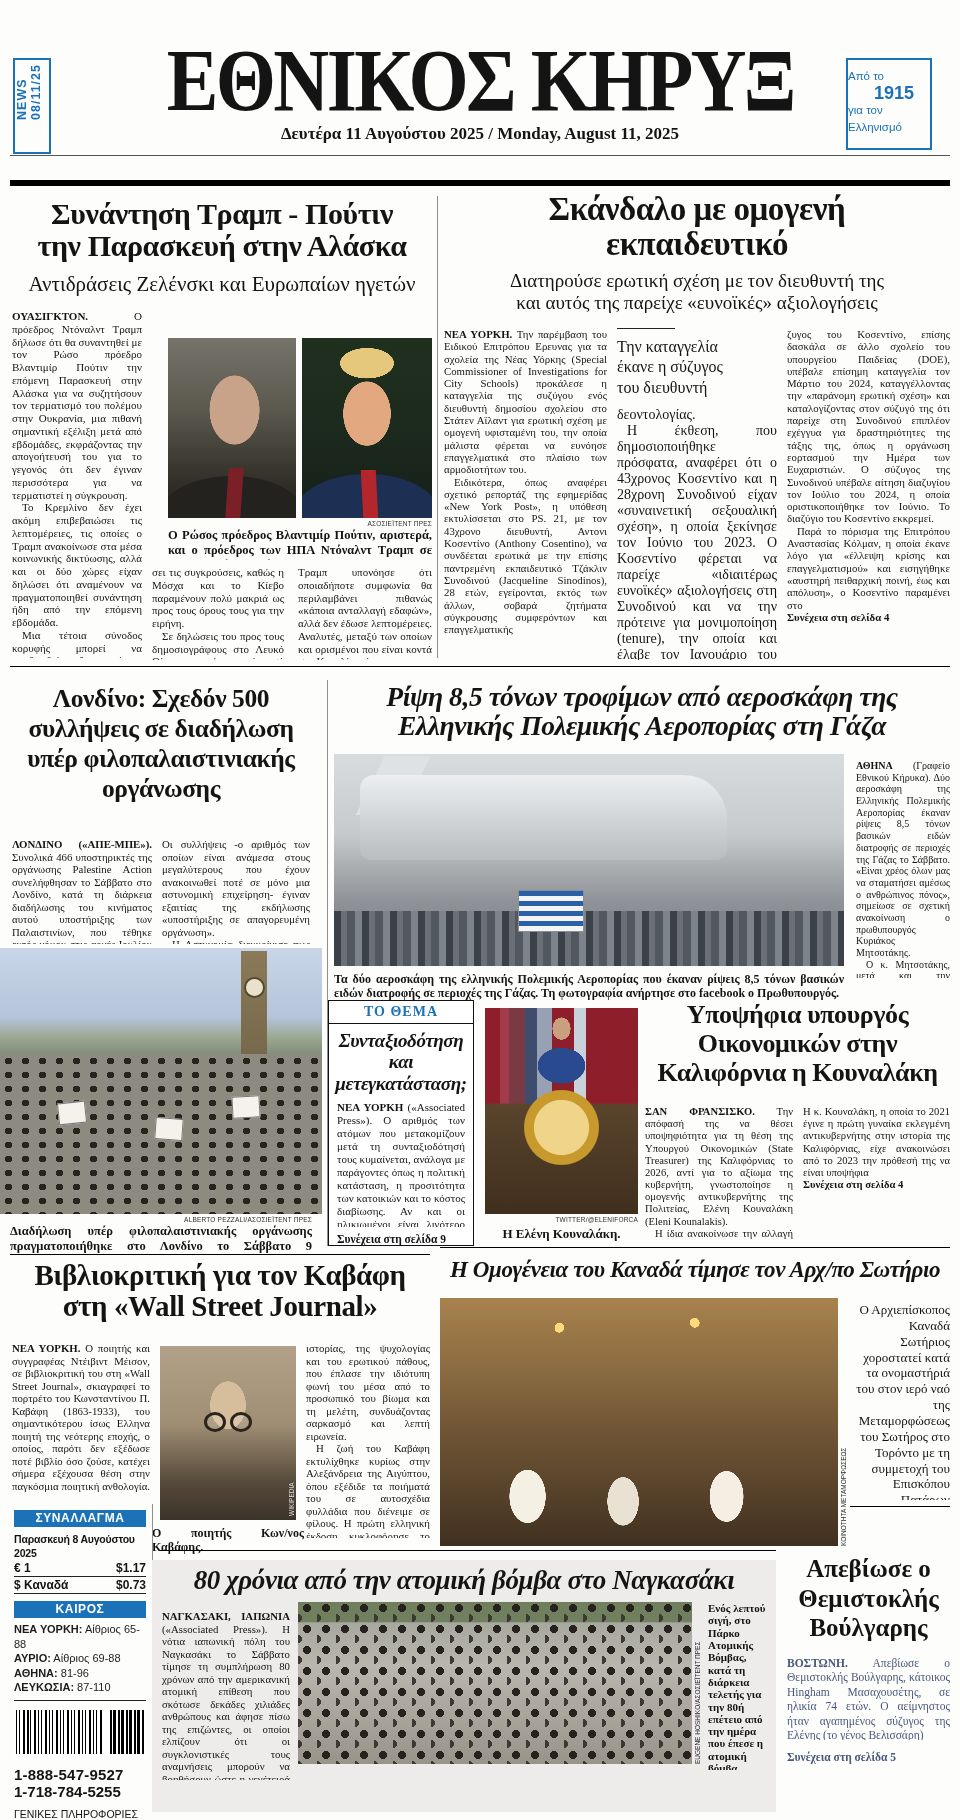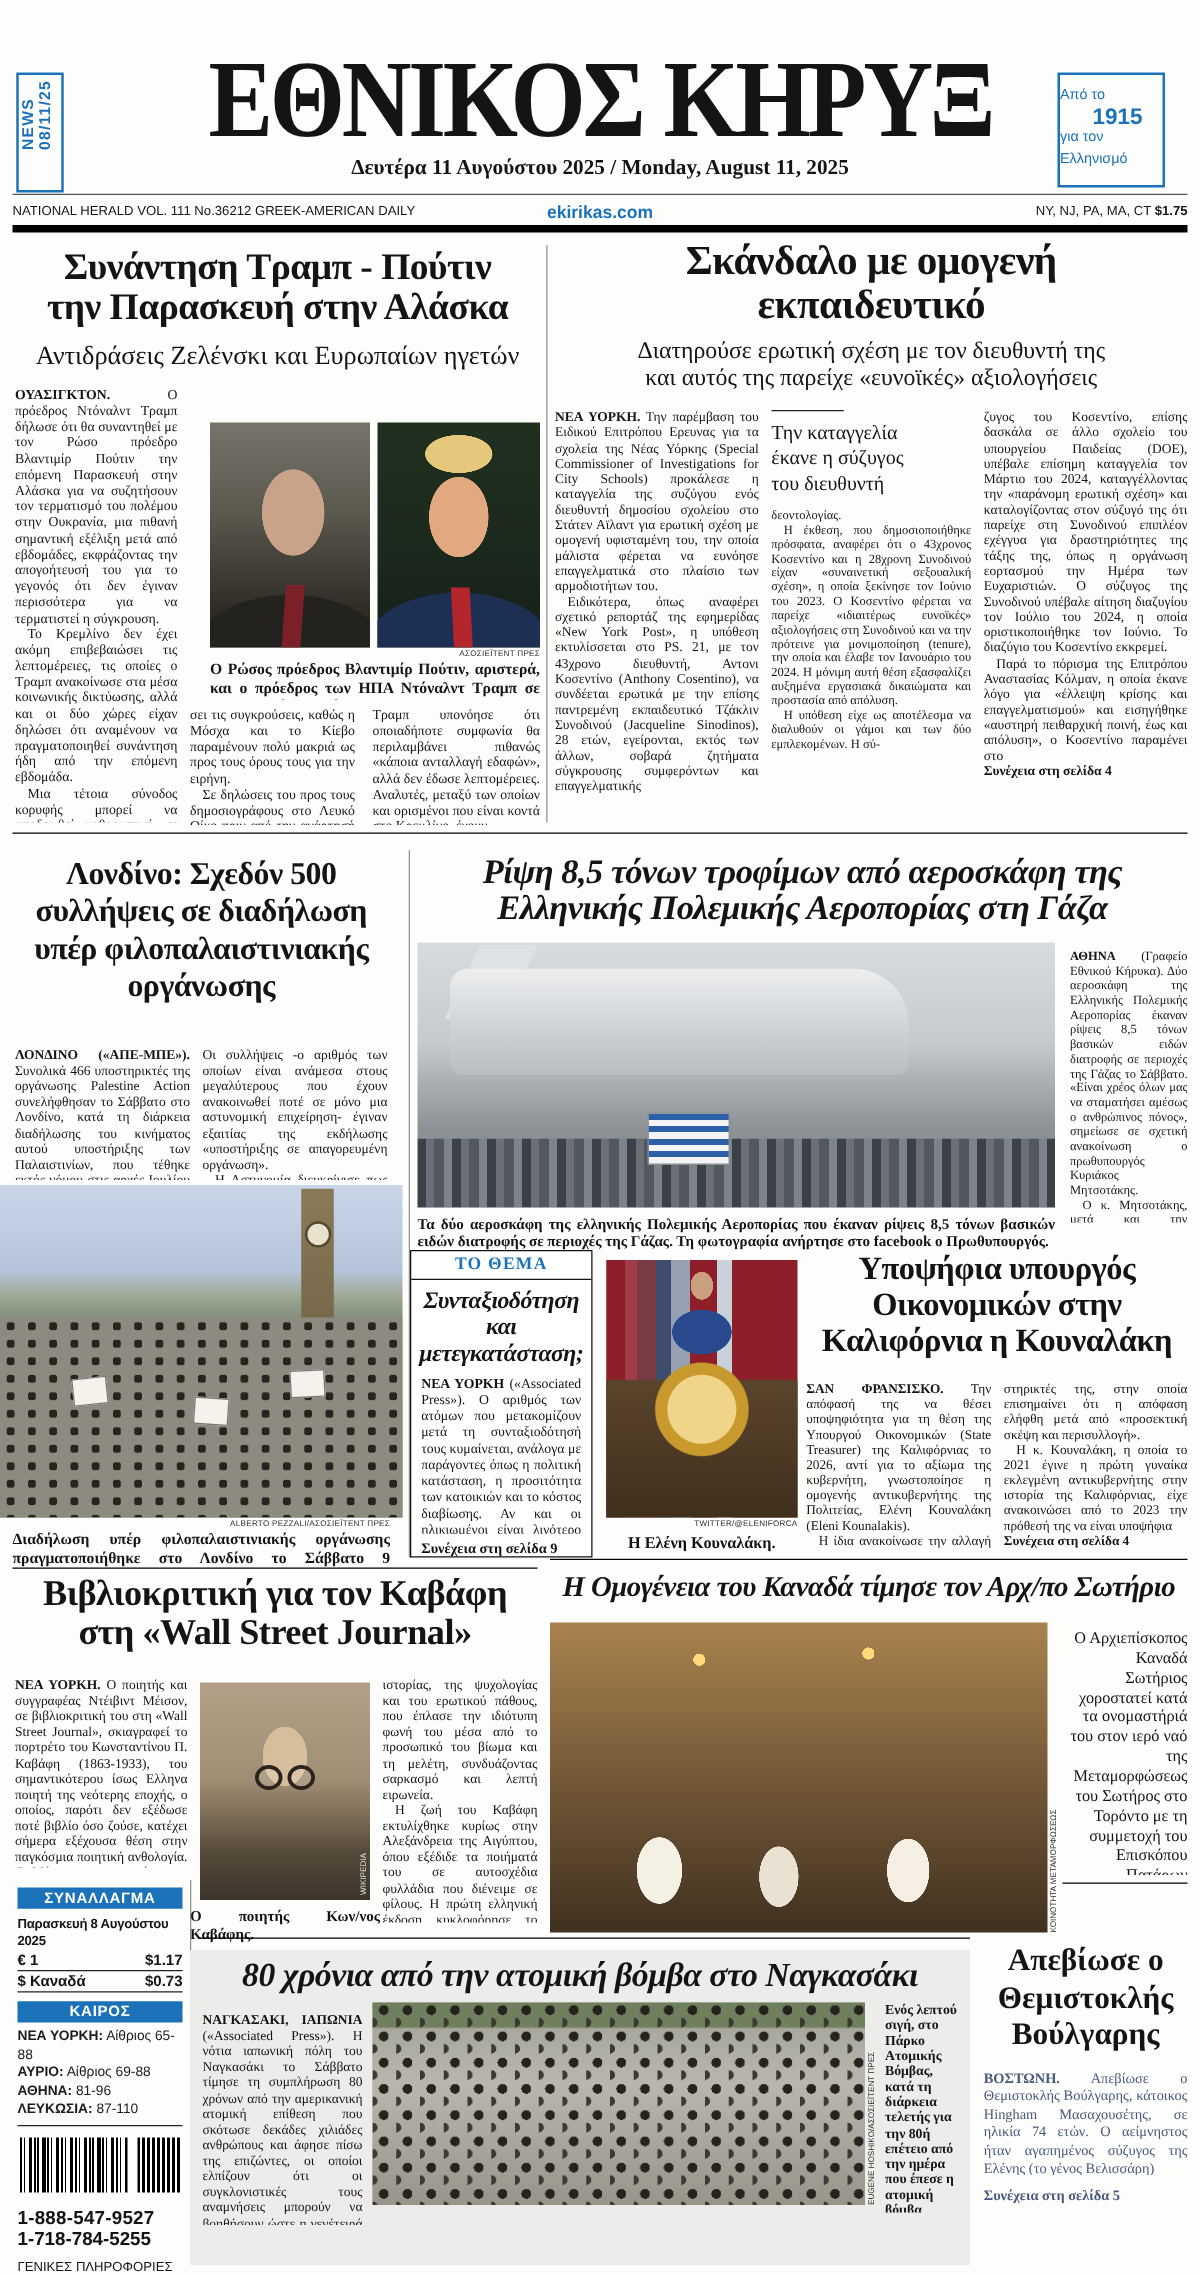--- a/index.html
+++ b/index.html
@@ -124,29 +124,20 @@
   <div class="abs mbox" style="left:846px;top:58px;width:86px;height:92px;padding-top:8px;box-sizing:border-box;
               font-family:'Liberation Sans',sans-serif;font-size:11.5px;line-height:17px;">
     <div>Από το</div>
     <div style="font-weight:700;font-size:18px;padding-left:26px;">1915</div>
     <div>για τον</div>
     <div>Ελληνισμό</div>
   </div>
 
   <div class="abs hr" style="left:10px;top:155px;width:940px;height:1px;background:#555;"></div>
 
-  <div class="abs" style="left:10px;top:160px;width:940px;height:18px;display:flex;align-items:center;
-              font-family:'Liberation Sans',sans-serif;font-size:10.5px;">
-    <div style="flex:1;text-align:left;">NATIONAL HERALD VOL. 111  No.36212 GREEK-AMERICAN DAILY</div>
-    <div style="flex:0 0 auto;color:var(--blue);font-weight:700;font-size:14px;">ekirikas.com</div>
-    <div style="flex:1;text-align:right;">
-      <span>NY, NJ, PA, MA, CT</span>
-      <b>$1.75</b>
-    </div>
-  </div>
   <div class="abs hr" style="left:10px;top:180px;width:940px;height:6px;"></div>
 
   <div class="abs" style="left:10px;top:192px;width:424px;height:472px;">
     <div class="hl" style="position:absolute;left:0;top:6px;width:100%;font-size:30px;">Συνάντηση Τραμπ - Πούτιν
 την Παρασκευή στην Αλάσκα</div>
     <div class="sub" style="position:absolute;left:0;top:80px;width:100%;font-size:21px;">Αντιδράσεις Ζελένσκι και Ευρωπαίων ηγετών</div>
 
     <div class="bt" style="position:absolute;left:2px;top:118px;width:130px;height:348px;">
       <p><b>ΟΥΑΣΙΓΚΤΟΝ.</b>
          <span>Ο πρόεδρος Ντόναλντ Τραμπ δήλωσε ότι θα συναντηθεί με τον Ρώσο πρόεδρο Βλαντιμίρ Πούτιν την επόμενη Παρασκευή στην Αλάσκα για να συζητήσουν τον τερματισμό του πολέμου στην Ουκρανία, μια πιθανή σημαντική εξέλιξη μετά από εβδομάδες, εκφράζοντας την απογοήτευσή του για το γεγονός ότι δεν έγιναν περισσότερα για να τερματιστεί η σύγκρουση.</span></p>
@@ -186,21 +177,21 @@
     <div class="bt" style="position:absolute;left:0;top:136px;width:163px;height:332px;font-size:10.8px;line-height:1.14;">
       <p><b>ΝΕΑ ΥΟΡΚΗ.</b>
          <span>Την παρέμβαση του Ειδικού Επιτρόπου Ερευνας για τα σχολεία της Νέας Υόρκης (Special Commissioner of Investigations for City Schools) προκάλεσε η καταγγελία της συζύγου ενός διευθυντή δημοσίου σχολείου στο Στάτεν Αϊλαντ για ερωτική σχέση με ομογενή υφισταμένη του, την οποία μάλιστα φέρεται να ευνόησε επαγγελματικά στο πλαίσιο των αρμοδιοτήτων του.</span></p>
       <p>Ειδικότερα, όπως αναφέρει σχετικό ρεπορτάζ της εφημερίδας «New York Post», η υπόθεση εκτυλίσσεται στο PS. 21, με τον 43χρονο διευθυντή, Αντονι Κοσεντίνο (Anthony Cosentino), να συνδέεται ερωτικά με την επίσης παντρεμένη εκπαιδευτικό Τζάκλιν Συνοδινού (Jacqueline Sinodinos), 28 ετών, εγείρονται, εκτός των άλλων, σοβαρά ζητήματα σύγκρουσης συμφερόντων και επαγγελματικής</p>
     </div>
 
     <div style="position:absolute;left:173px;top:136px;width:160px;height:332px;overflow:hidden;">
       <div class="pq" style="white-space:pre-line;">Την καταγγελία
 έκανε η σύζυγος
 του διευθυντή</div>
-      <div class="bt" style="font-size:10px;line-height:1.14;">
+      <div class="bt" style="font-size:14px;line-height:1.14;">
         <p>δεοντολογίας.</p>
         <p>Η έκθεση, που δημοσιοποιήθηκε πρόσφατα, αναφέρει ότι ο 43χρονος Κοσεντίνο και η 28χρονη Συνοδινού είχαν «συναινετική σεξουαλική σχέση», η οποία ξεκίνησε τον Ιούνιο του 2023. Ο Κοσεντίνο φέρεται να παρείχε «ιδιαιτέρως ευνοϊκές» αξιολογήσεις στη Συνοδινού και να την πρότεινε για μονιμοποίηση (tenure), την οποία και έλαβε τον Ιανουάριο του 2024. Η μόνιμη αυτή θέση εξασφαλίζει αυξημένα εργασιακά δικαιώματα και προστασία από απόλυση.</p>
         <p>Η υπόθεση είχε ως αποτέλεσμα να διαλυθούν οι γάμοι και των δύο εμπλεκομένων. Η σύ-</p>
       </div>
     </div>
 
     <div class="bt" style="position:absolute;left:343px;top:136px;width:163px;height:332px;font-size:10.8px;line-height:1.14;">
       <p>ζυγος του Κοσεντίνο, επίσης δασκάλα σε άλλο σχολείο του υπουργείου Παιδείας (DOE), υπέβαλε επίσημη καταγγελία τον Μάρτιο του 2024, καταγγέλλοντας την «παράνομη ερωτική σχέση» και καταλογίζοντας στον σύζυγό της ότι παρείχε στη Συνοδινού επιπλέον εχέγγυα για δραστηριότητες της τάξης της, όπως η οργάνωση εορτασμού την Ημέρα των Ευχαριστιών. Ο σύζυγος της Συνοδινού υπέβαλε αίτηση διαζυγίου τον Ιούλιο του 2024, η οποία οριστικοποιήθηκε τον Ιούνιο. Το διαζύγιο του Κοσεντίνο εκκρεμεί.</p>
       <p>Παρά το πόρισμα της Επιτρόπου Αναστασίας Κόλμαν, η οποία έκανε λόγο για «έλλειψη κρίσης και επαγγελματισμού» και εισηγήθηκε «αυστηρή πειθαρχική ποινή, έως και απόλυση», ο Κοσεντίνο παραμένει στο</p>
       <p class="more">Συνέχεια στη σελίδα 4</p>
@@ -273,21 +264,20 @@
   <div class="abs" style="left:645px;top:1000px;width:305px;height:246px;">
     <div class="hl" style="position:absolute;left:0;top:0;width:100%;font-size:26px;line-height:1.12;">Υποψήφια υπουργός
 Οικονομικών στην
 Καλιφόρνια η Κουναλάκη</div>
     <div class="bt" style="position:absolute;left:0;top:106px;width:148px;height:134px;font-size:10.6px;line-height:1.15;">
       <p><b>ΣΑΝ ΦΡΑΝΣΙΣΚΟ.</b>
          <span>Την απόφασή της να θέσει υποψηφιότητα για τη θέση της Υπουργού Οικονομικών (State Treasurer) της Καλιφόρνιας το 2026, αντί για το αξίωμα της κυβερνήτη, γνωστοποίησε η ομογενής αντικυβερνήτης της Πολιτείας, Ελένη Κουναλάκη (Eleni Kounalakis).</span></p>
       <p>Η ίδια ανακοίνωσε την αλλαγή της πολιτικής της πορείας με γραπτή δήλωση προς τους υπο-</p>
     </div>
     <div class="bt" style="position:absolute;left:158px;top:106px;width:147px;height:134px;font-size:10.6px;line-height:1.15;">
-      <p>στηρικτές της, στην οποία επισημαίνει ότι η απόφαση ελήφθη μετά από «προσεκτική σκέψη και περισυλλογή».</p>
       <p>Η κ. Κουναλάκη, η οποία το 2021 έγινε η πρώτη γυναίκα εκλεγμένη αντικυβερνήτης στην ιστορία της Καλιφόρνιας, είχε ανακοινώσει από το 2023 την πρόθεσή της να είναι υποψήφια</p>
       <p class="more">Συνέχεια στη σελίδα 4</p>
     </div>
   </div>
 
   <div class="abs hr" style="left:10px;top:1254px;width:420px;height:1px;"></div>
   <div class="abs hr" style="left:440px;top:1247px;width:510px;height:1px;"></div>
 
   <div class="hl abs" style="left:440px;top:1258px;width:510px;font-size:23px;font-style:italic;">Η Ομογένεια του Καναδά τίμησε τον Αρχ/πο Σωτήριο</div>
   <div class="ph ph-canada abs" style="left:440px;top:1298px;width:398px;height:248px;"></div>

